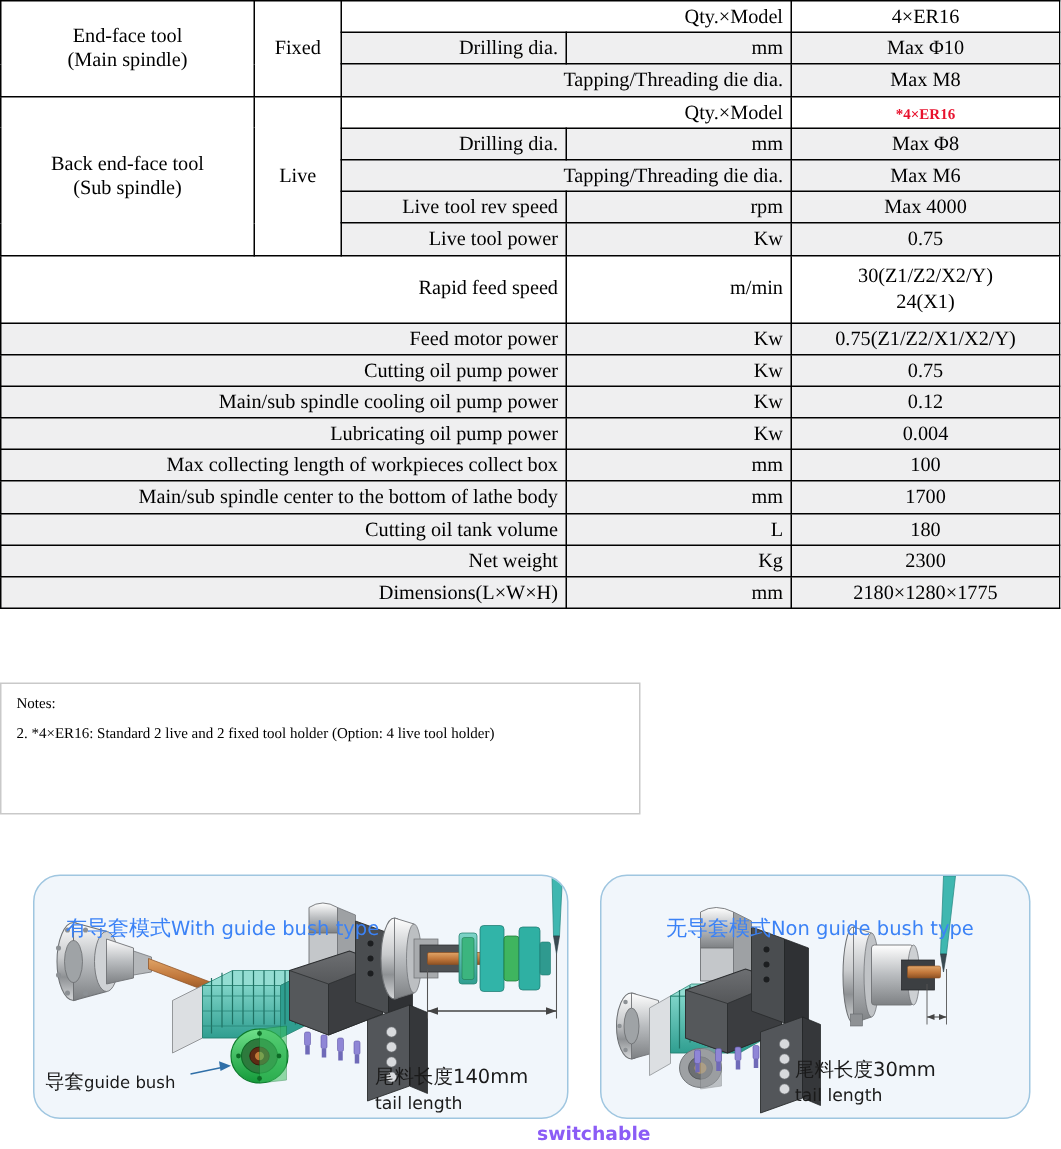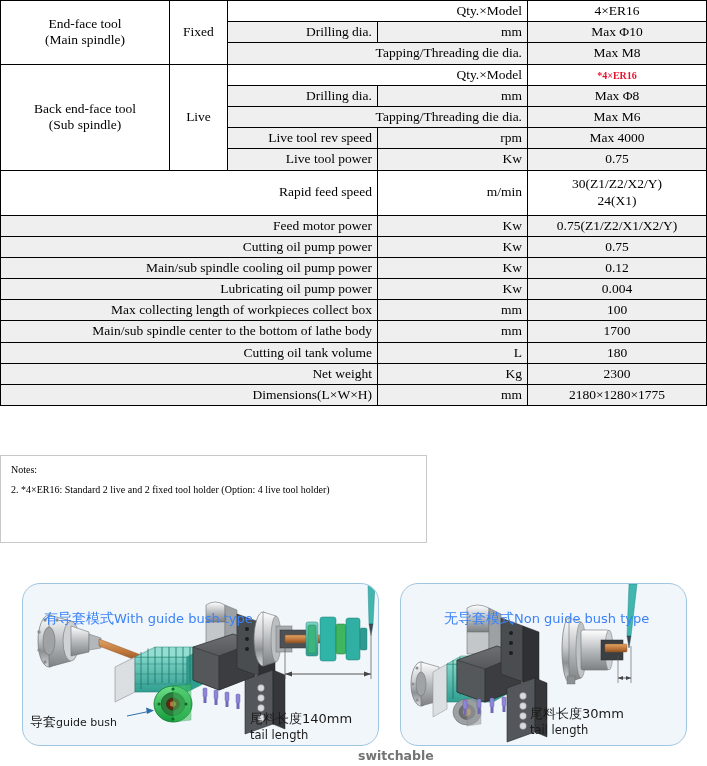--- a/index.html
+++ b/index.html
@@ -75,21 +75,21 @@
     white-space:nowrap;
     line-height:1.35;
   }
   #cap-guide{left:30px;top:713px;font-size:11px;}
   #cap-tail-l{left:250px;top:710px;}
   #cap-tail-r{left:530px;top:705px;}
   .cap .cn{font-size:13px;}
   .switchable{
     position:absolute;left:358px;top:748px;
     font-family:"DejaVu Sans", sans-serif;
-    font-size:12.5px;font-weight:bold;color:#737373;
+    font-size:12.5px;font-weight:bold;color:#8b5cf6;
   }
   svg{display:block;}
 </style>
 </head>
 <body>
 
 <table class="spec-table">
   <tbody>
 
     <tr>

